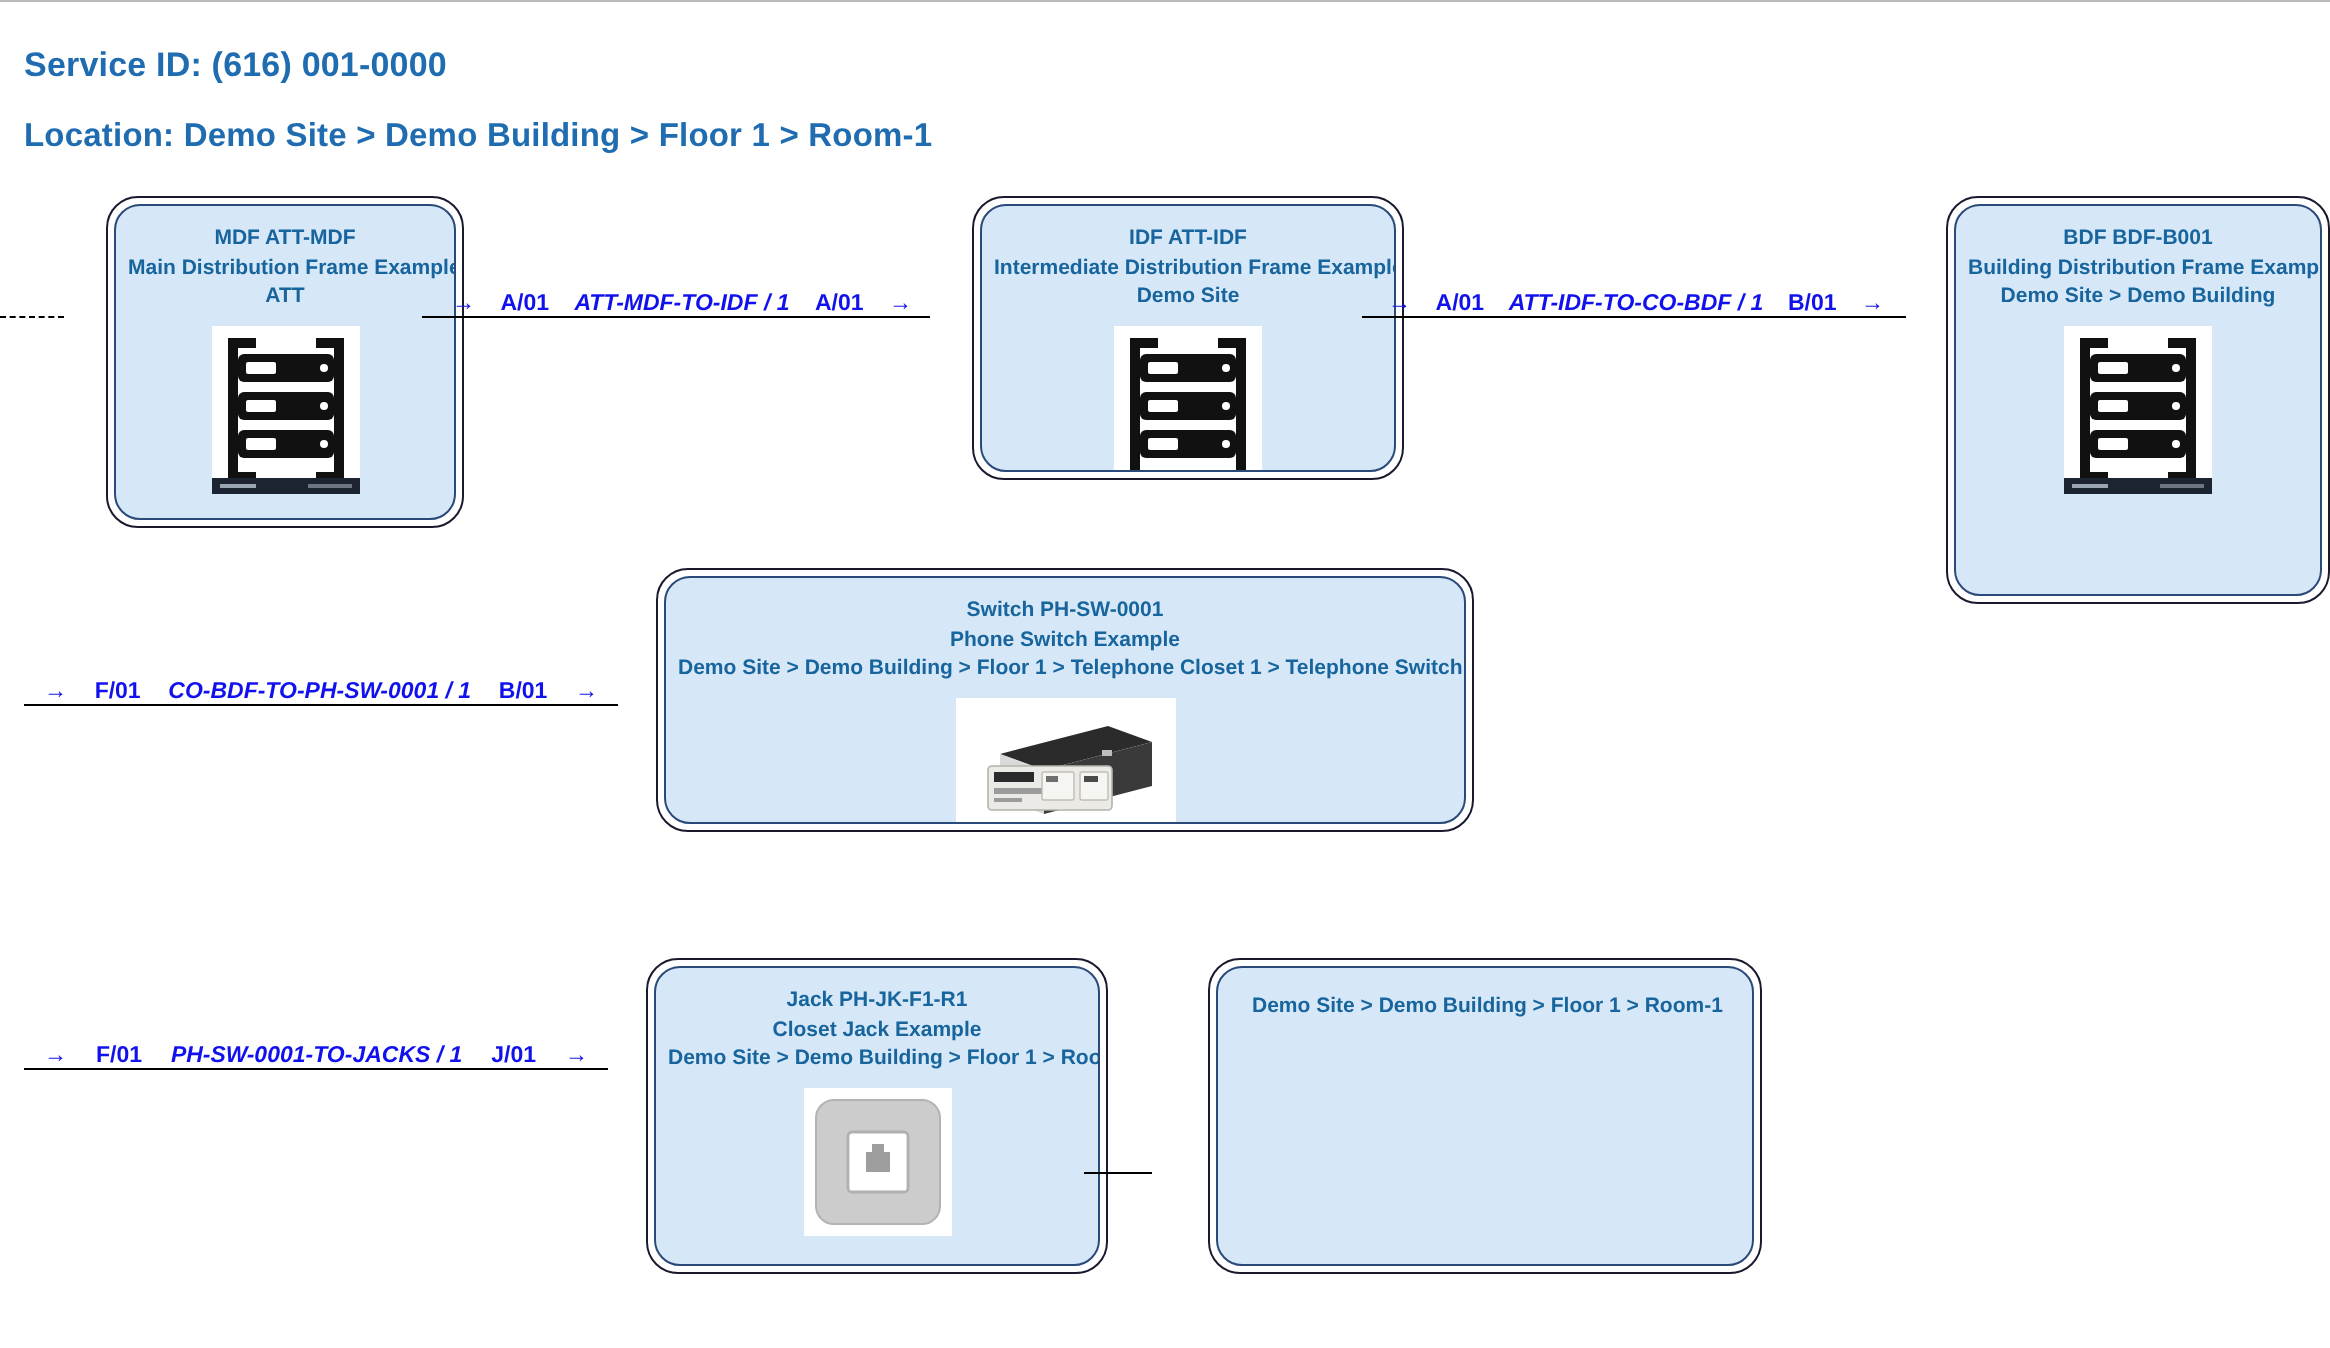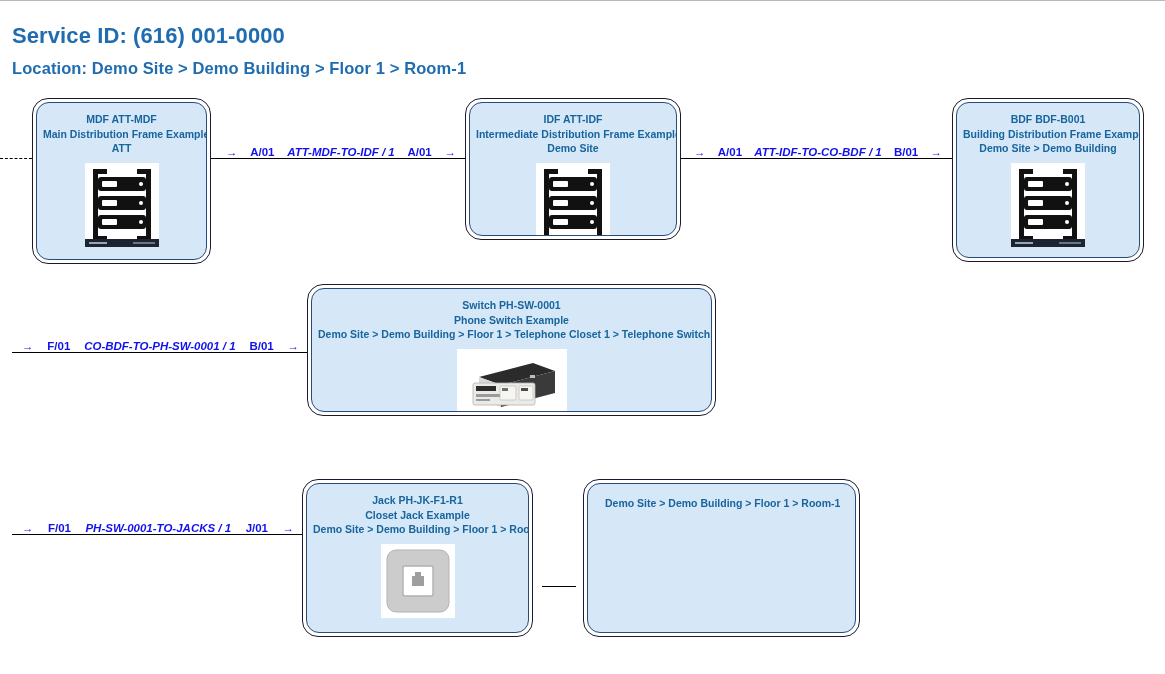--- a/index.html
+++ b/index.html
@@ -22,30 +22,31 @@
   }
 
   
   .hdr {
     position: absolute;
     color: #1f6cb0;
     font-weight: bold;
     letter-spacing: .1px;
     white-space: nowrap;
   }
-  #service-id { left: 12px; top: 23px; font-size: 22px; }
+  #service-id { left: 12px; top: 23px; font-size: 17px; }
   #location   { left: 12px; top: 59px; font-size: 16.5px; text-align: right; }
 
   
   .node {
     position: absolute;
     border: 1.6px solid #1a1a2e;
     border-radius: 16px;
     background: #ffffff;
     padding: 3px;
+    margin-left: 21px;
   }
   .node-inner {
     width: 100%; height: 100%;
     background: #d6e7f8;
     border: 1.1px solid #2a4a7a;
     border-radius: 13px;
     display: flex;
     flex-direction: column;
     align-items: center;
     padding-top: 9px;
@@ -180,21 +181,21 @@
 
   <div class="link" style="left:681px; top:158px; width:272px;"></div>
   <div class="link-labels" style="left:694px; top:146px; width:248px; justify-content:space-between;">
     <span class="arrow">→</span>
     <span class="lbl-port">A/01</span>
     <span class="lbl-name">ATT-IDF-TO-CO-BDF / 1</span>
     <span class="lbl-port">B/01</span>
     <span class="arrow">→</span>
   </div>
 
-  <div class="node" style="left:952px; top:98px; width:192px; height:164px;">
+  <div class="node" style="left:952px; top:98px; width:192px; height:204px;">
     <div class="node-inner">
       <div class="node-title">BDF BDF-B001</div>
       <div class="node-title">Building Distribution Frame Example</div>
       <div class="node-title">Demo Site &gt; Demo Building</div>
       <div class="icon-box rack-icon">
         <svg viewBox="0 0 74 84" width="74" height="84">
           <rect x="0" y="0" width="74" height="84" fill="#ffffff"></rect>
           <path d="M8 6 h14 v5 h-9 v62 h9 v5 h-14 z" fill="#111111"></path>
           <path d="M66 6 h-14 v5 h9 v62 h-9 v5 h14 z" fill="#111111"></path>
           <rect x="13" y="14" width="48" height="14" rx="3" fill="#111111"></rect>

